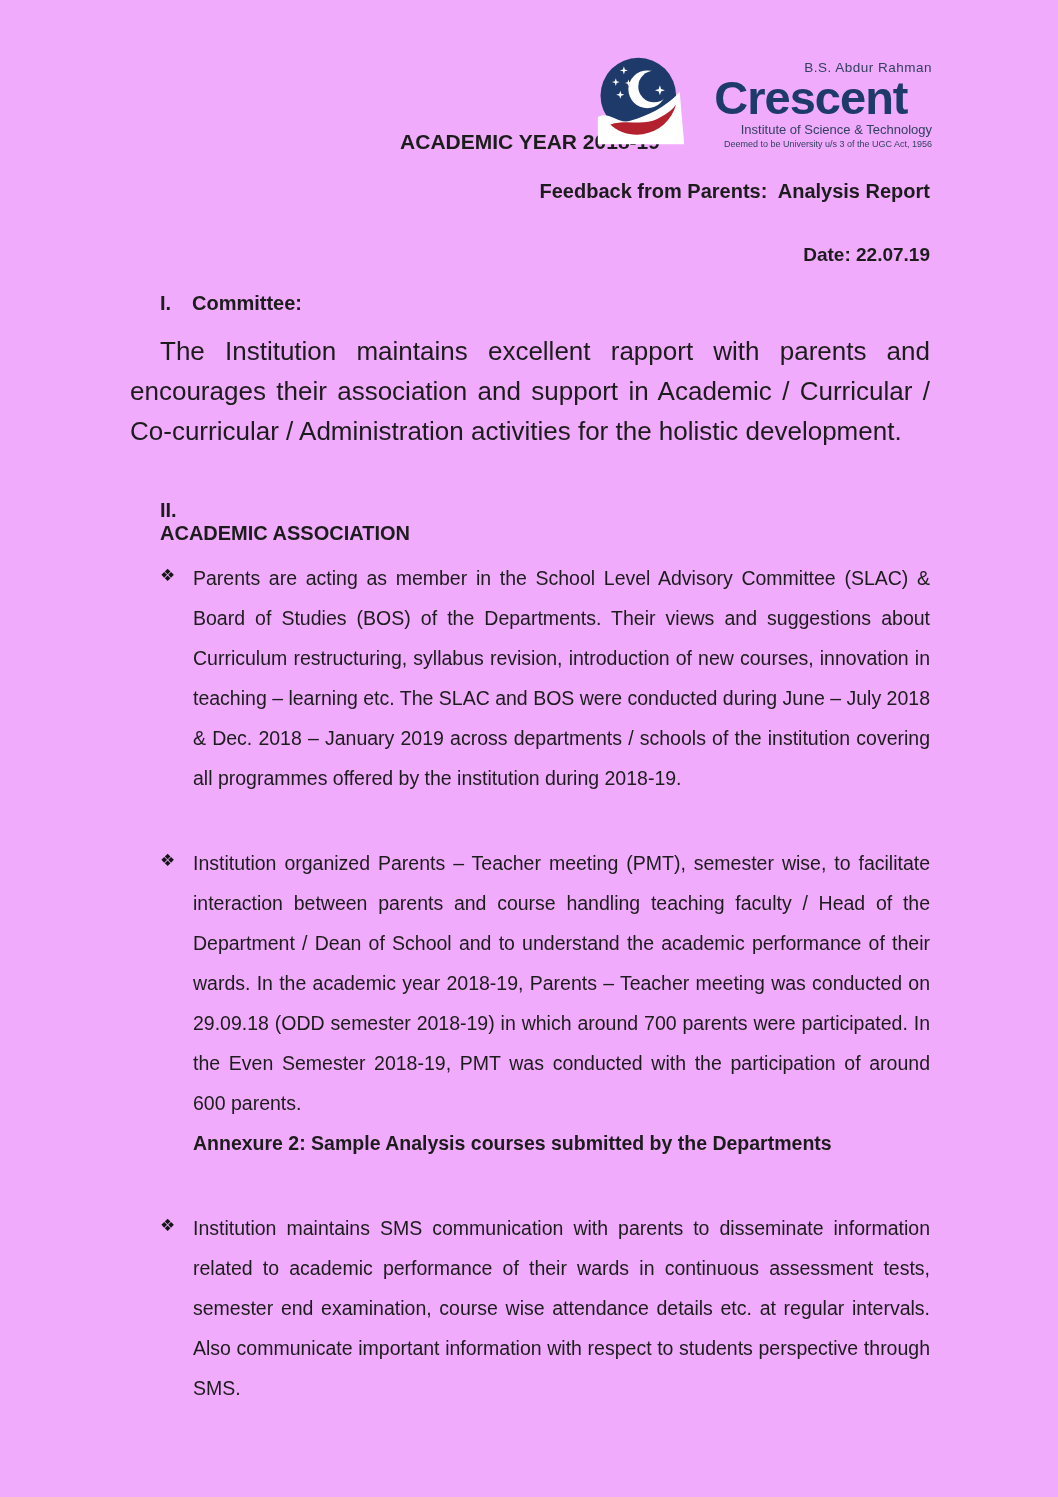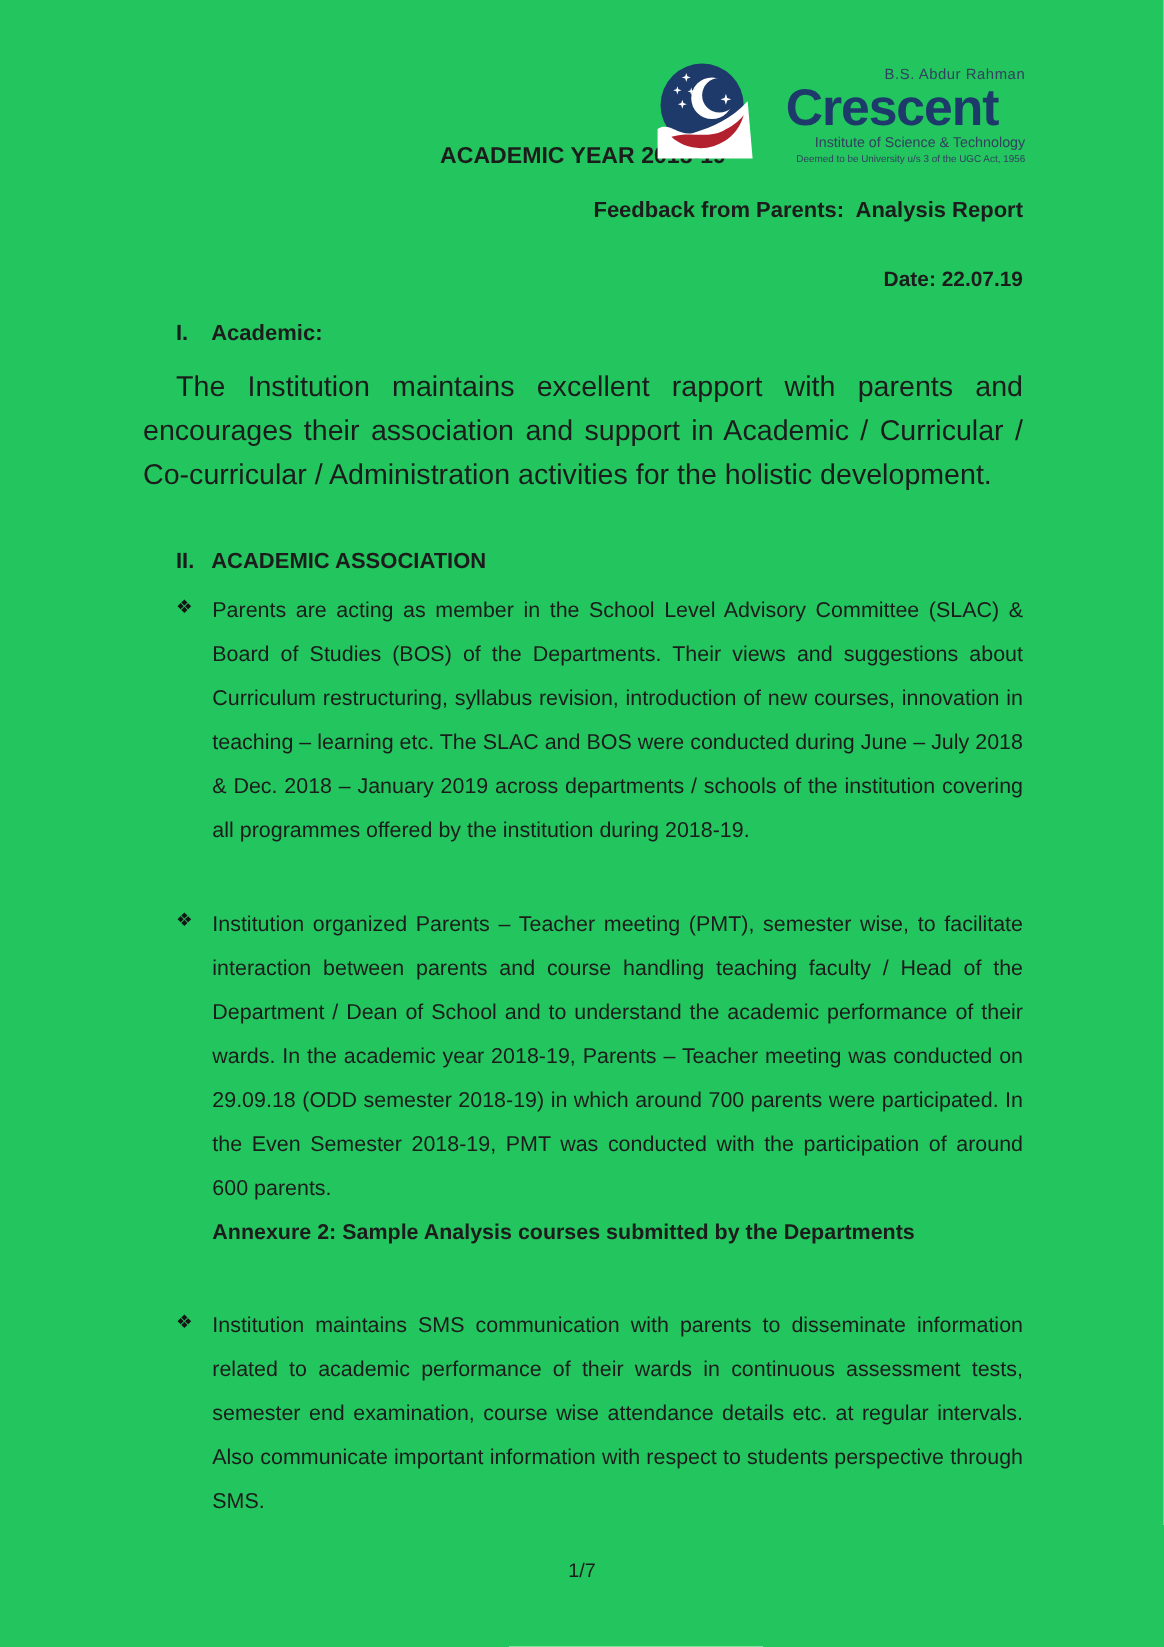--- a/index.html
+++ b/index.html
@@ -2,21 +2,21 @@
 <html><head>
 <meta charset="utf-8">
 <style>
   * { margin:0; padding:0; box-sizing:border-box; }
   html,body { background:#ffffff; }
   .page {
     position:relative;
     width:1058px;
     height:1497px;
     margin:0 auto;
-    background:#22c55e;
+    background:#f0abfc;
     font-family:"Liberation Sans","DejaVu Sans",sans-serif;
     color:#1c1c1c;
     overflow:hidden;
   }
 
   
   .logo-wrap {
     position:absolute;
     top:56px;
     right:126px;
@@ -76,21 +76,21 @@
   }
 
   .sec-heading {
     display:flex;
     font-size:20px;
     font-weight:bold;
     padding-left:30px;
     margin-top:26px;
   }
   .sec-heading .sec-num { width:32px; flex-shrink:0; }
-  .sec-heading.second { margin-top:48px; }
+  .sec-heading.second { margin-top:48px;flex-direction:column; }
 
   .preamble {
     font-size:26px;
     line-height:40px;
     text-align:justify;
     text-indent:30px;
     margin-top:16px;
   }
 
   .bullet {
@@ -162,21 +162,21 @@
   </header>
 
   <main class="content">
 
     <h1 class="doc-title">ACADEMIC YEAR 2018-19</h1>
     <h2 class="doc-subtitle">Feedback from Parents:  Analysis Report</h2>
     <div class="doc-date">Date: 22.07.19</div>
 
     <div class="sec-heading">
       <span class="sec-num">I.</span>
-      <span>Academic:</span>
+      <span>Committee:</span>
     </div>
     <p class="preamble">The Institution maintains excellent rapport with parents and encourages their association and support in Academic / Curricular / Co-curricular / Administration activities for the holistic development.</p>
 
     <div class="sec-heading second">
       <span class="sec-num">II.</span>
       <span>ACADEMIC ASSOCIATION</span>
     </div>
 
     <div class="bullet">
       <span class="bullet-marker">❖</span>
@@ -189,17 +189,14 @@
       <p class="annexure">Annexure 2: Sample Analysis courses submitted by the Departments</p>
     </div>
 
     <div class="bullet">
       <span class="bullet-marker">❖</span>
       <p class="bullet-text">Institution maintains SMS communication with parents to disseminate information related to academic performance of their wards in continuous assessment tests, semester end examination, course wise attendance details etc. at regular intervals. Also communicate important information with respect to students perspective through SMS.</p>
     </div>
 
   </main>
 
-  <footer class="page-footer">
-    <span>1/7</span>
-  </footer>
 
 </div>
 
 </body></html>

